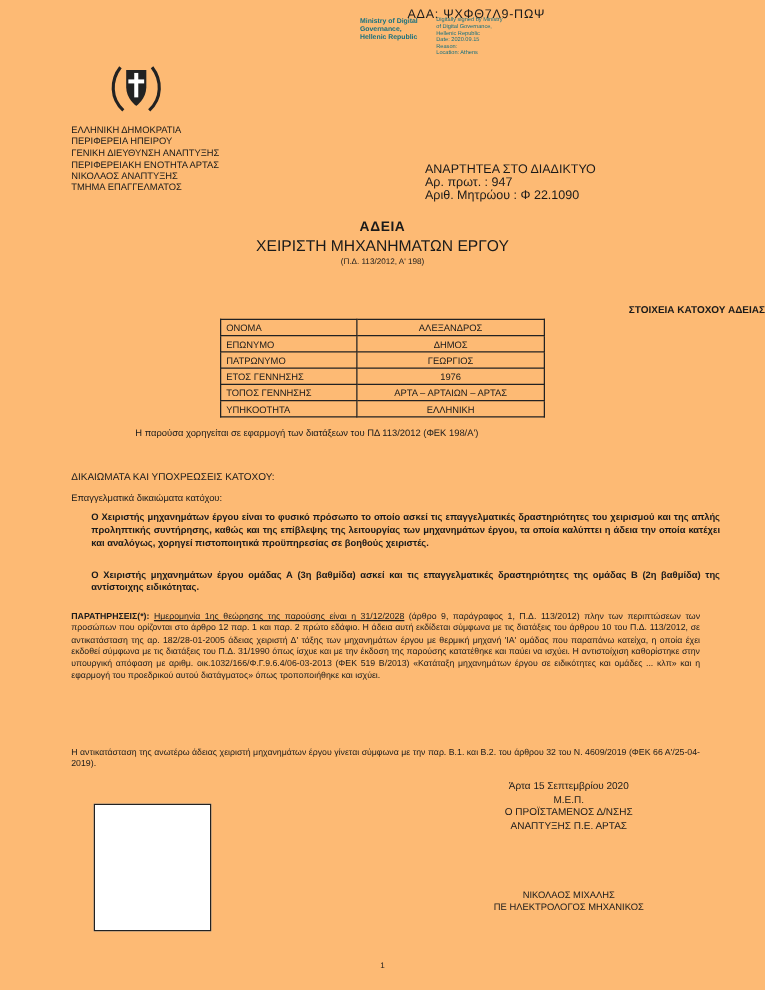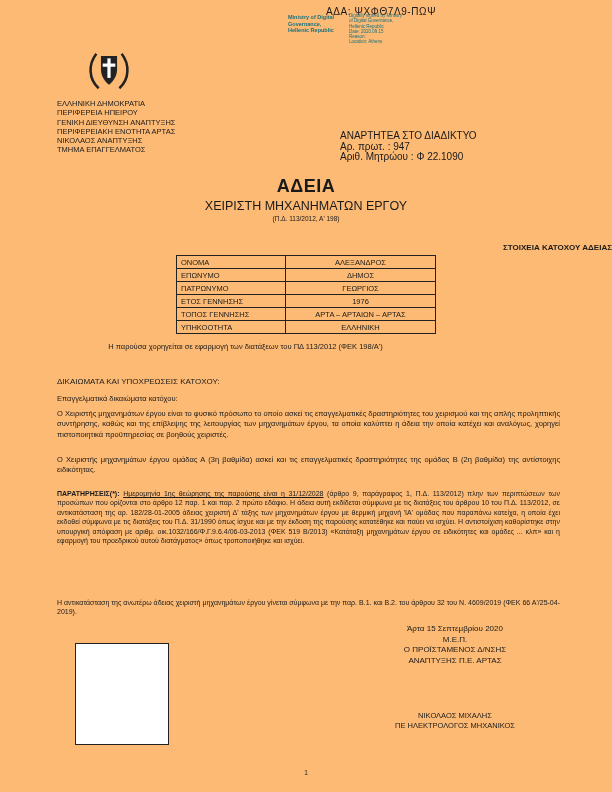--- a/index.html
+++ b/index.html
@@ -11,33 +11,33 @@
   .abs { position:absolute; }
   .ada { left:326px; top:6px; font-size:10px; letter-spacing:0.6px; }
   .stamp-left { left:288px; top:14px; width:58px; font-size:5.5px; font-weight:bold;
                 color:#17707f; line-height:6.6px; }
   .stamp-right { left:349px; top:13px; width:92px; font-size:4.5px;
                  color:#17707f; line-height:5.3px; }
   .emblem { left:86px; top:48px; }
   .hdr-left { left:57px; top:99px; font-size:7.5px; line-height:9.3px; }
   .hdr-right { left:340px; top:87px; font-size:10px; line-height:10.6px;margin-top:44px; }
   .title-wrap { left:0; top:176px; width:612px; text-align:center; }
-  .title-1 { font-size:18px; font-weight:bold; letter-spacing:0.5px; }
+  .title-1 { font-size:11px; font-weight:bold; letter-spacing:0.5px; }
   .title-2 { font-size:12.5px; font-weight:normal; margin-top:2px; }
   .title-3 { font-size:6.5px; margin-top:2px; }
   .table-title { left:0; top:243px; width:612px; text-align:right; font-size:8px; font-weight:bold; }
   table.holder { position:absolute; left:176px; top:255px; border-collapse:collapse;
                  width:260px; font-size:7.5px; }
   table.holder td { border:1px solid #222; padding:1px 4px; height:10px; }
   td.lbl { width:100px; }
   td.val { text-align:center; }
   .grant { left:0; top:342px; width:491px; text-align:center; font-size:7.5px; }
   .rights-h { left:57px; top:377px; font-size:8px; }
   .rights-sub { left:57px; top:394px; font-size:7.5px; }
-  .para { left:57px; width:503px; font-size:7.5px; line-height:10.3px; text-align:justify; }
+  .para { left:73px; width:503px; font-size:7.5px; line-height:10.3px; text-align:justify;font-weight:bold; }
   .p1 { top:409px; }
   .p2 { top:455px; }
   .obs { left:57px; top:489px; width:503px; font-size:7px; line-height:9.4px; text-align:justify; }
   .obs b { font-weight:bold; }
   .p3 { left:57px; top:598px; width:503px; font-size:7px; line-height:9.4px; text-align:justify; }
   .photo-box { left:75px; top:643px; width:92px; height:100px; border:1.5px solid #222; background:#fff; }
   .date-block { left:338px; top:624px; width:234px; text-align:center; font-size:8px; line-height:10.6px; }
   .name-block { left:338px; top:711px; width:234px; text-align:center; font-size:7.5px; line-height:10px; }
   .page-num { left:0; top:769px; width:612px; text-align:center; font-size:6.5px; }
 </style>

